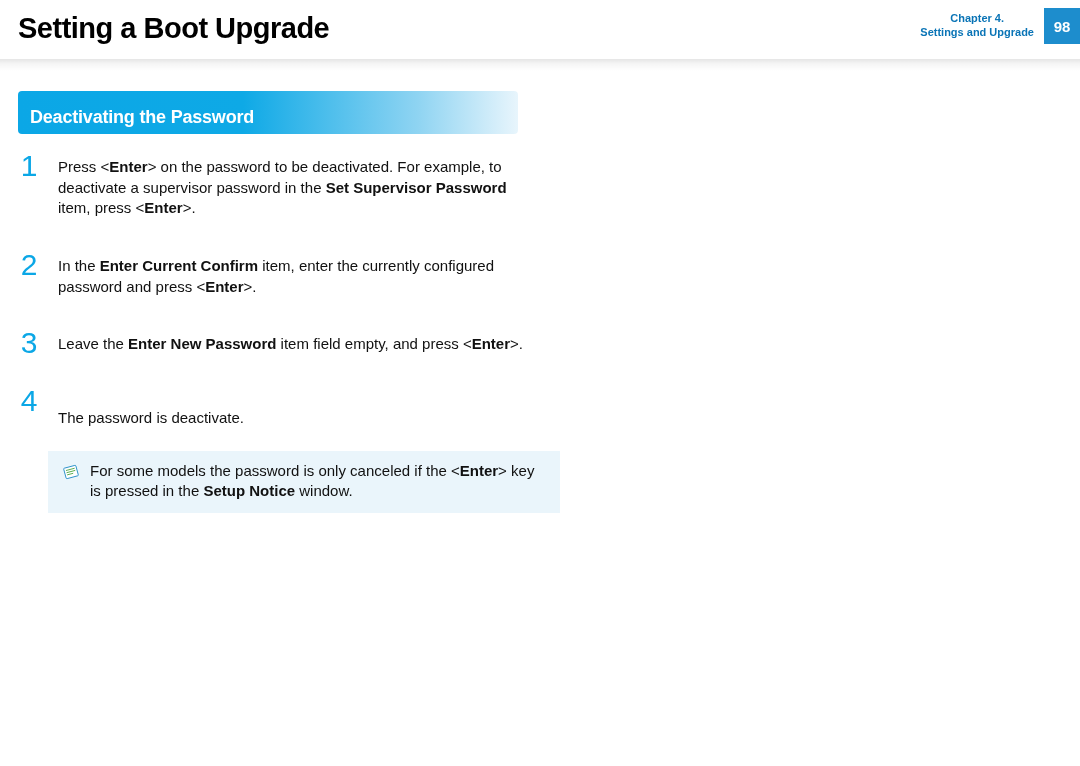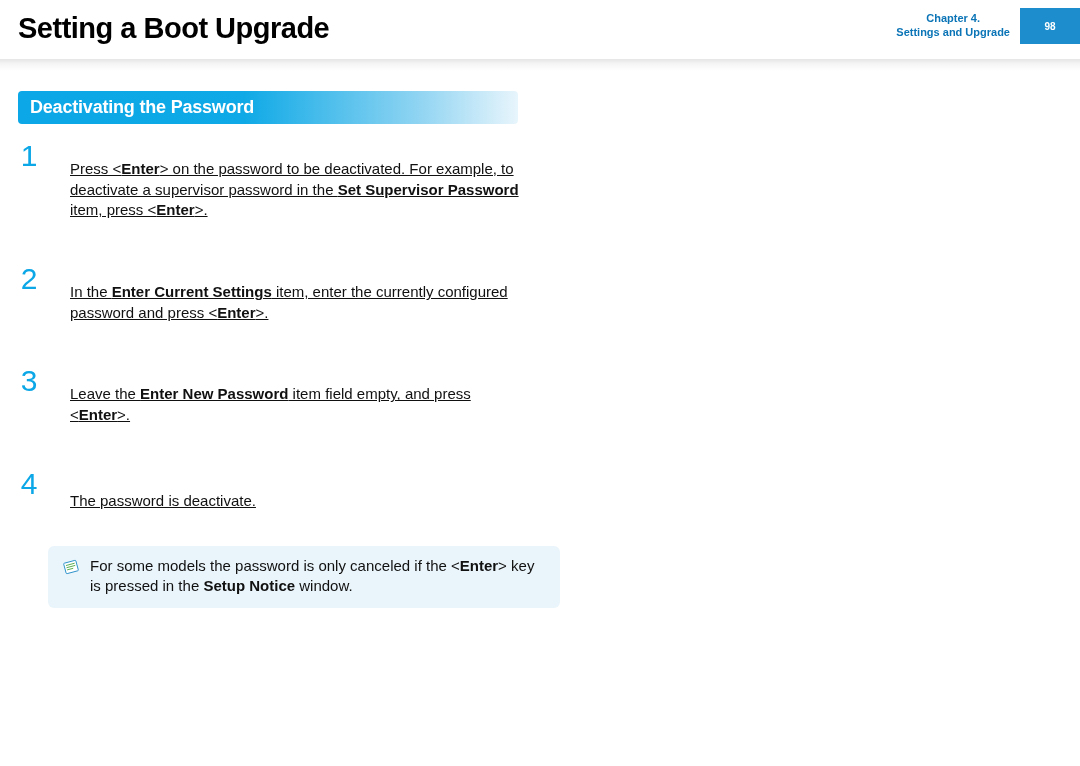--- a/index.html
+++ b/index.html
@@ -35,47 +35,47 @@
     font-weight: 700;
   }
   .chapter-text {
     text-align: center;
     font-size: 11px;
     line-height: 1.25;
   }
   .page-num {
     background: #1d8dcd;
     color: #fff;
-    width: 60px;
+    width: 36px;
     height: 36px;
     display: flex;
     align-items: center;
     justify-content: center;
-    font-size: 10px;
+    font-size: 15px;
     font-weight: 700;
   }
   .divider {
     height: 12px;
     width: 100%;
     background: linear-gradient(
       to bottom,
       rgba(0,0,0,0.10) 0%,
       rgba(0,0,0,0.04) 40%,
       rgba(0,0,0,0) 100%
     );
     margin-top: 6px;
   }
   .content {
     padding: 20px 18px 0 18px;
     width: 560px;
   }
   .section-heading {
     display: inline-block;
     width: 500px;
-    padding: 6px 12px 6px 12px;
+    padding: 16px 12px 6px 12px;
     font-size: 18px;
     font-weight: 700;
     color: #fff;
     border-radius: 4px;
     background: linear-gradient(to right, #0ba7e6 0%, #0ea9e6 45%, #8fd4f2 80%, #e8f5fc 100%);
     margin-bottom: 18px;
     letter-spacing: -0.2px;
   }
   .step {
     display: flex;
@@ -92,33 +92,33 @@
     text-align: center;
     flex-shrink: 0;
     font-family: "Segoe UI Light", "Myriad Pro", Arial, sans-serif;
   }
   .step-body {
     font-size: 15px;
     line-height: 1.38;
     color: #111;
     padding-top: 1px;
   }
-  .step-body p { margin: 16px; text-decoration: underline; }
+  .step-body p { margin: 4px; }
   .step-body .extra { margin-top: 20px; }
   .bold { font-weight: 700; }
   .note-box {
     background: #eaf5fb;
     padding: 10px 14px 12px 14px;
     margin-left: 30px;
     margin-top: -2px;
     width: 512px;
     display: flex;
     gap: 10px;
     align-items: flex-start;
-    border-radius: 6px;
+    border-radius: 0;
     font-size: 15px;
     line-height: 1.35;
   }
   .note-icon {
     width: 18px;
     height: 18px;
     flex-shrink: 0;
     margin-top: 2px;
   }
   .note-icon svg { display: block; }
@@ -152,21 +152,21 @@
         <span>Press &lt;</span><span class="bold">Enter</span><span>&gt; on the password to be deactivated. For example, to deactivate a supervisor password in the </span><span class="bold">Set Supervisor Password</span><span> item, press &lt;</span><span class="bold">Enter</span><span>&gt;.</span>
       </p>
     </div>
   </div>
 
   
   <div class="step">
     <div class="step-num">2</div>
     <div class="step-body">
       <p>
-        <span>In the </span><span class="bold">Enter Current Settings</span><span> item, enter the currently configured password and press &lt;</span><span class="bold">Enter</span><span>&gt;.</span>
+        <span>In the </span><span class="bold">Enter Current Confirm</span><span> item, enter the currently configured password and press &lt;</span><span class="bold">Enter</span><span>&gt;.</span>
       </p>
     </div>
   </div>
 
   
   <div class="step">
     <div class="step-num">3</div>
     <div class="step-body">
       <p>
         <span>Leave the </span><span class="bold">Enter New Password</span><span> item field empty, and press &lt;</span><span class="bold">Enter</span><span>&gt;.</span>

